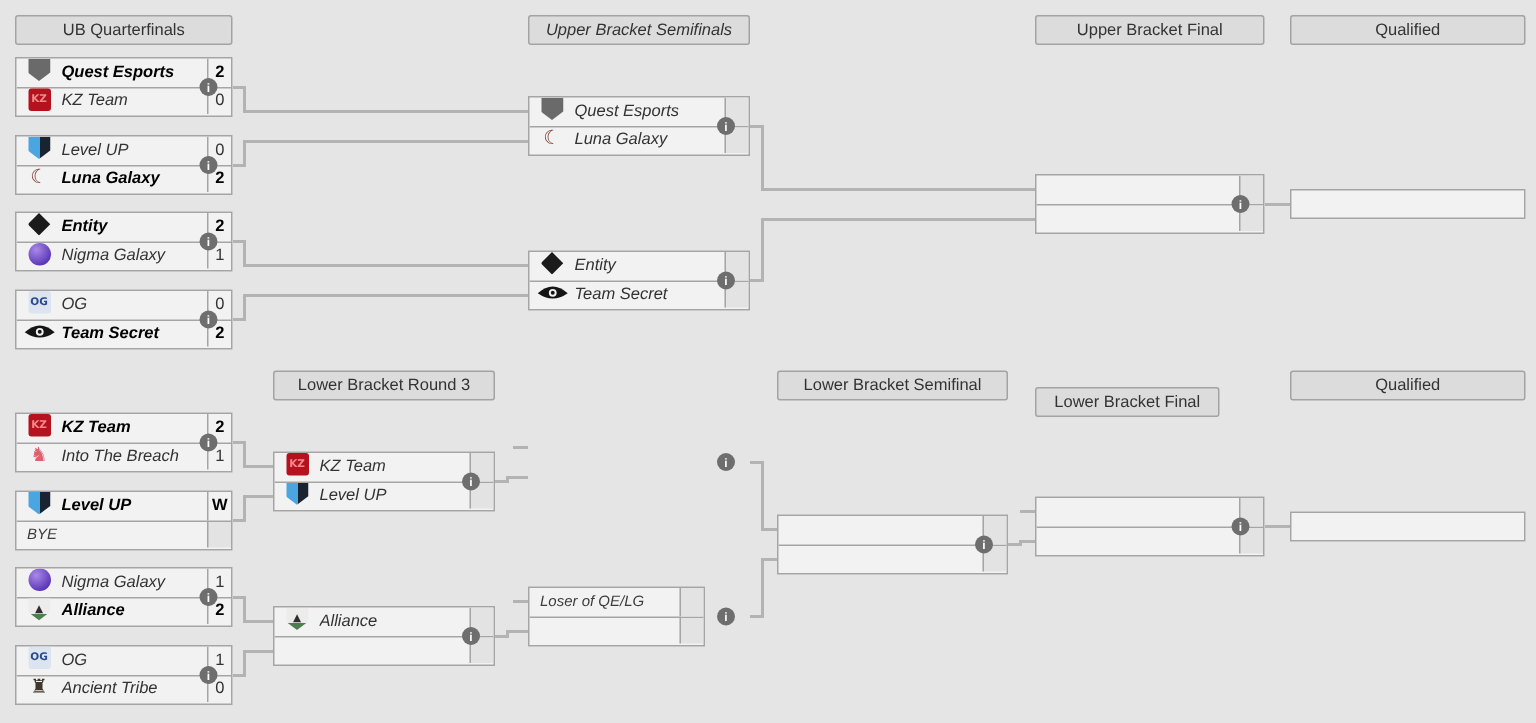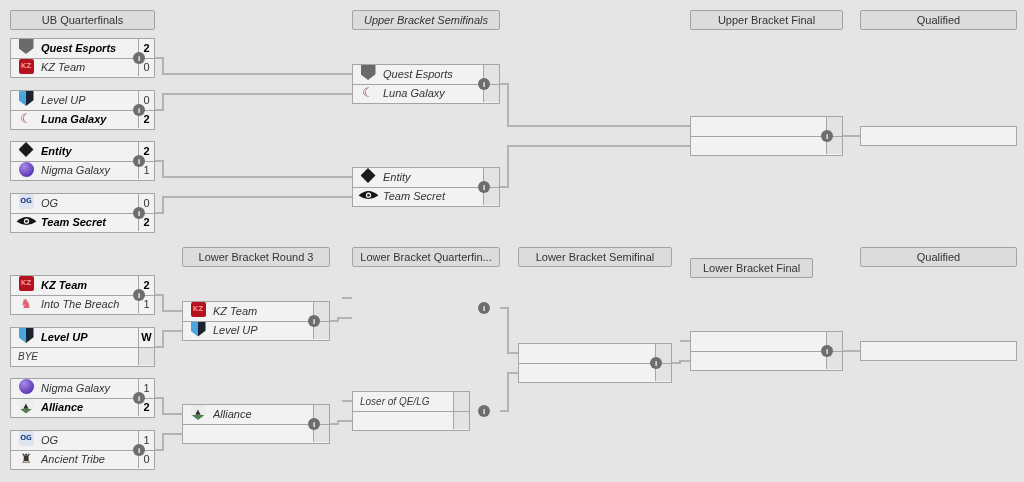--- a/index.html
+++ b/index.html
@@ -61,21 +61,20 @@
       <path d="M 500 411 H 508 V 373 H 518" fill="none" stroke="#b3b3b3" stroke-width="2" shape-rendering="crispEdges"></path>
       <path d="M 672 363 H 680 V 361 H 690" fill="none" stroke="#b3b3b3" stroke-width="2" shape-rendering="crispEdges"></path>
       <path d="M 680 341 H 690" fill="none" stroke="#b3b3b3" stroke-width="2" shape-rendering="crispEdges"></path>
       <path d="M 843 351 H 851 V 351 H 860" fill="none" stroke="#b3b3b3" stroke-width="2" shape-rendering="crispEdges"></path>
     </svg>
     <div class="hdr" style="left: 10px; top: 10px; width: 145px;">UB Quarterfinals</div>
     <div class="hdr" style="left: 352px; top: 10px; width: 148px; font-style: italic;">Upper Bracket Semifinals</div>
     <div class="hdr" style="left: 690px; top: 10px; width: 153px;">Upper Bracket Final</div>
     <div class="hdr" style="left: 860px; top: 10px; width: 157px;">Qualified</div>
     <div class="hdr" style="left: 182px; top: 247px; width: 148px;">Lower Bracket Round 3</div>
-    <div class="hdr" style="left: 352px; top: 247px; width: 148px;">Lower Bracket Quarterfin...</div>
     <div class="hdr" style="left: 518px; top: 247px; width: 154px;">Lower Bracket Semifinal</div>
     <div class="hdr" style="left: 690px; top: 258px; width: 123px;">Lower Bracket Final</div>
     <div class="hdr" style="left: 860px; top: 247px; width: 157px;">Qualified</div>
     <div class="match" style="left: 10px; top: 38px; width: 145px;">
       <div class="slot">
         <div class="lgcell">
           <div class="lg shield" style="background: rgb(106, 106, 106); color: rgb(255, 255, 255);"></div>
         </div>
         <div class="nm win">Quest Esports</div>
         <div class="sc win">2</div>

